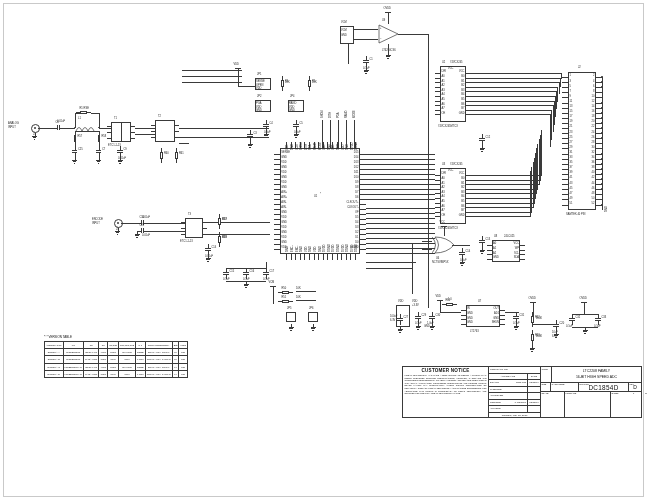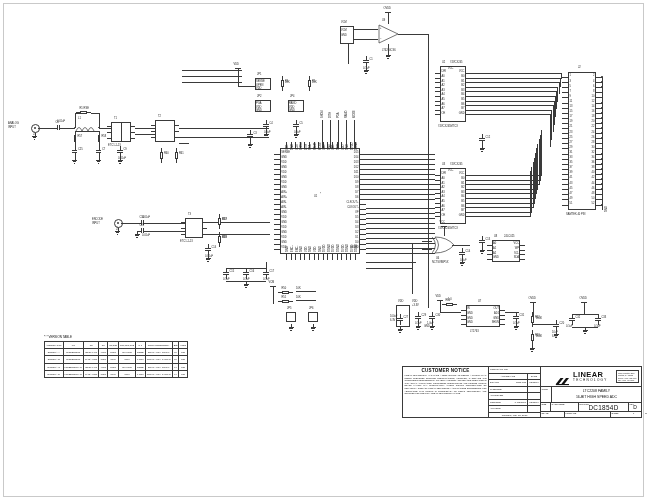--- a/index.html
+++ b/index.html
@@ -1151,39 +1151,20 @@
               <span style="margin-left: auto;"></span>
             </div>
             <div style="width: 12px; justify-content: center;"></div>
           </div>
         </div>
       <div class="ap-row" style="justify-content:center;border-bottom:0;">Thursday, May 13, 2010</div>
     </div>
 
     <div class="right-col">
 
-      <div class="logo-row">
-        <div class="logo-wrap">
-          <div class="logo-mark">
-            <svg viewBox="0 0 32 18" width="16" height="9" aria-hidden="true">
-              <polygon points="1,15 11,2 17,2 7,15" fill="#111"></polygon>
-              <polygon points="12,15 22,2 28,2 18,15" fill="#111"></polygon>
-              <rect x="2" y="14" width="26" height="2.2" fill="#111"></rect>
-            </svg>
-          </div>
-          <div class="logo-txt">
-            <div class="l1">LINEAR</div>
-            <div class="l2">TECHNOLOGY</div>
-          </div>
-        </div>
-        <div class="addr" style="white-space:pre-line;">1630 McCarthy Blvd.
-Milpitas, CA 95035
-Phone: (408) 432-1900
-Fax: (408) 434-0507</div>
-      </div>
 
       <div class="title-row">
         <div class="tl">TITLE</div>
         <div class="tt">
           <span>LTC2208 FAMILY</span>
           <span>16-BIT HIGH SPEED ADC</span>
         </div>
       </div>
 
       <div class="dwg-row">

